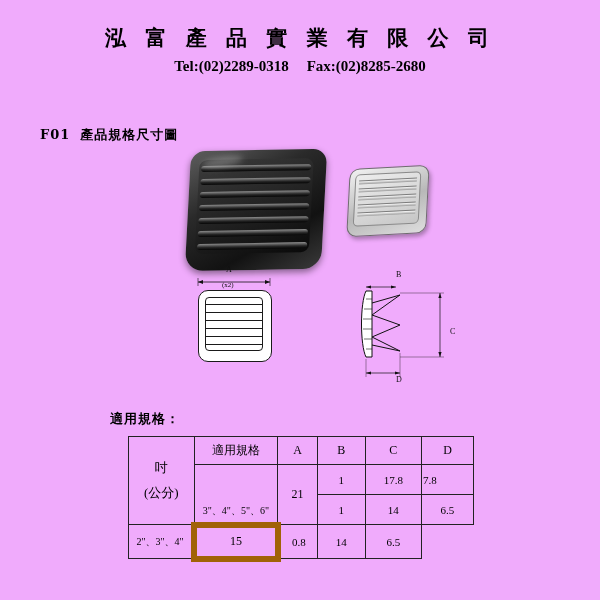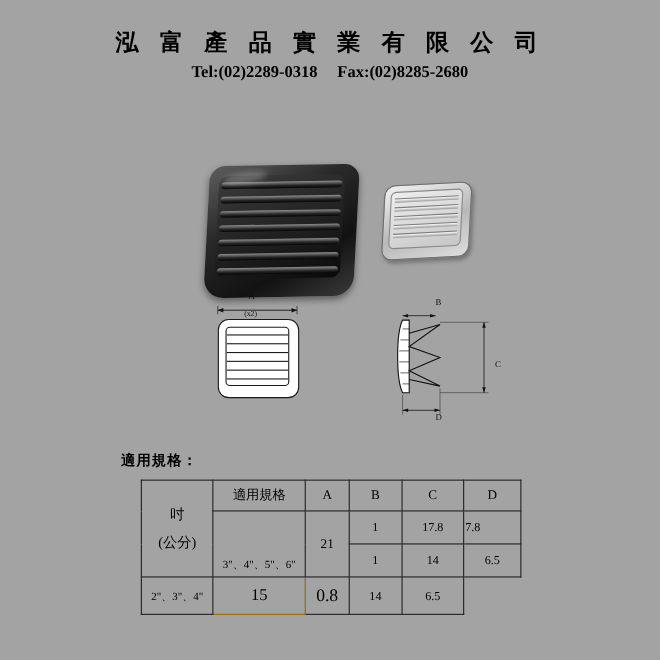--- a/index.html
+++ b/index.html
@@ -13,21 +13,21 @@
     font-family: "Liberation Serif", serif;
     color: #000000;
     position: relative;
     overflow: hidden;
   }
   .page {
     position: absolute;
     left: 0; top: 0;
     width: 600px;
     height: 600px;
-    background: #a3a3a3;
+    background: #f0abfc;
   }
   .company-title {
     position: absolute;
     left: 0; top: 24px;
     width: 600px;
     text-align: center;
     font-size: 21px;
     font-weight: bold;
     letter-spacing: 6px;
     font-family: "DejaVu Serif", serif;
@@ -209,20 +209,23 @@
 
 <div class="page">
 
   <div class="company-title">泓 富 產 品 實 業 有 限 公 司</div>
 
   <div class="contact-line">
     <span>Tel:(02)2289-0318</span><span class="gap"></span><span>Fax:(02)8285-2680</span>
   </div>
 
 
+  <div class="section-label" id="dim-drawing-label">
+    <span>F01</span><span class="sp"></span><span>產品規格尺寸圖</span>
+  </div>
 
   <div class="drawing-area">
 
     <div class="vent-main">
       <div class="body"></div>
       <div class="inner">
         <div class="louver" style="top:6px"></div>
         <div class="louver" style="top:19px"></div>
         <div class="louver" style="top:32px"></div>
         <div class="louver" style="top:45px"></div>
@@ -321,21 +324,21 @@
         <td style="border:1px solid #222; text-align:center; font-size:11px;">17.8</td>
         <td style="border:1px solid #222; text-align:left; font-size:11px;">7.8</td>
       </tr>
       <tr style="height:30px;">
         <td style="border:1px solid #222; text-align:center; font-size:11px;">1</td>
         <td style="border:1px solid #222; text-align:center; font-size:11px;">14</td>
         <td style="border:1px solid #222; text-align:center; font-size:11px;">6.5</td>
       </tr>
       <tr style="height:34px;">
         <td style="border:1px solid #222; text-align:center; font-size:10px;">2"、3"、4"</td>
-        <td style="border:1px solid #a16207; text-align:center; font-size:15px;">15</td>
-        <td style="border:1px solid #222; text-align:center; font-size:16px;">0.8</td>
+        <td style="border:6px solid #a16207; text-align:center; font-size:12px;">15</td>
+        <td style="border:1px solid #222; text-align:center; font-size:11px;">0.8</td>
         <td style="border:1px solid #222; text-align:center; font-size:11px;">14</td>
         <td style="border:1px solid #222; text-align:center; font-size:11px;">6.5</td>
       </tr>
     </tbody>
   </table>
 
 </div>
 
 </body></html>

